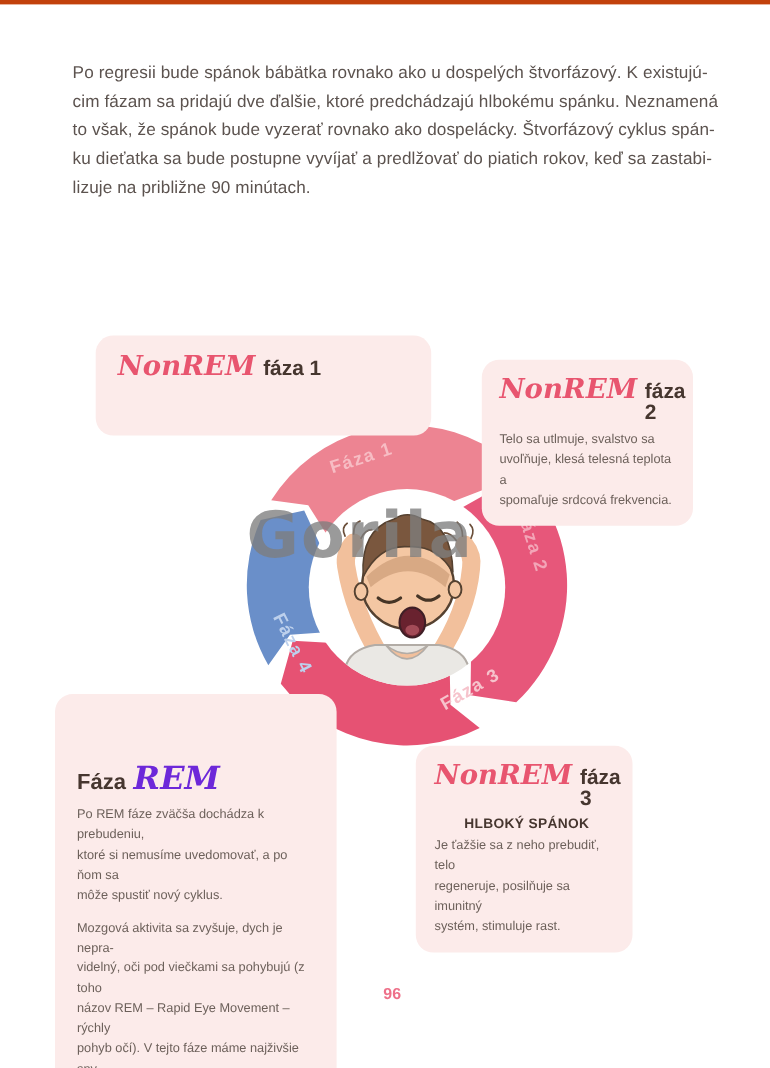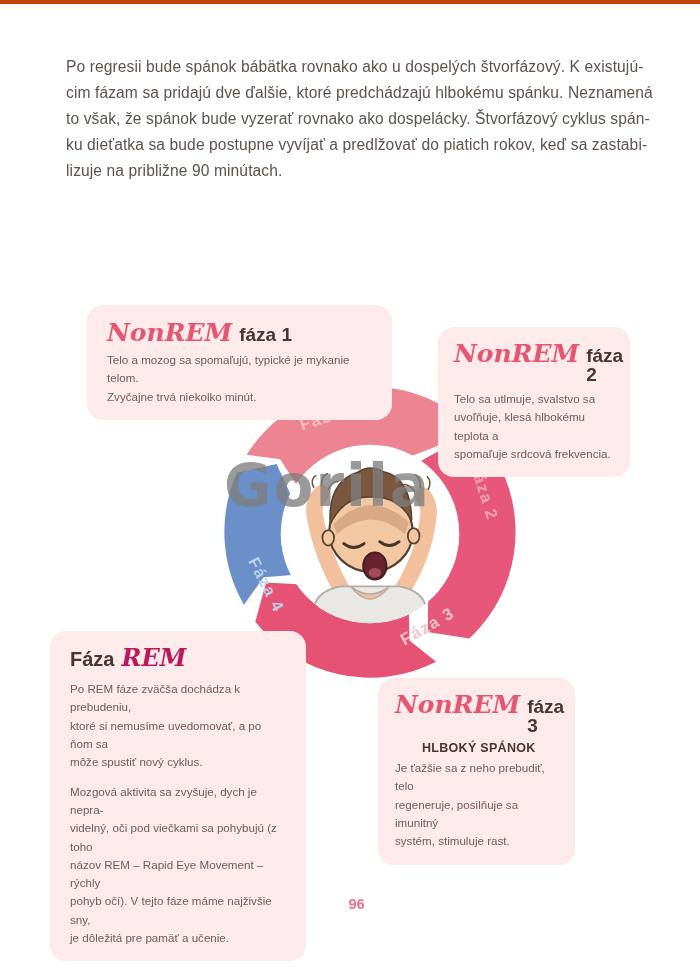--- a/index.html
+++ b/index.html
@@ -23,21 +23,21 @@
   }
   .callout {
     position:absolute; z-index:5; background:#fcebea; border-radius:16px;
     box-sizing:border-box; padding:15px 20px 14px 20px;
   }
   .box-header { display:flex; align-items:baseline; gap:7px; margin-bottom:6px; }
   .script {
     font-family:"DejaVu Serif", serif; font-style:italic; font-weight:bold;
     color:#e8556f; font-size:25px; line-height:1;
   }
-  .script.blue { color:#be185d; font-size:24px; }
+  .script.blue { color:#6d28d9; font-size:29px;margin-top:47px; }
   .htitle { font-weight:800; color:#46362f; font-size:19px; line-height:1; }
   .htitle.rem { font-size:20px; }
   .box-body {
     margin:0; font-size:11.6px; line-height:1.58; color:#6c605a; white-space:pre-line;
   }
   .box-body + .box-body { margin-top:11px; }
   .box-subtitle {
     margin:2px 0 4px 0; font-size:12.5px; font-weight:800; color:#46362f; letter-spacing:0.3px;padding-left:27px;
   }
   .b-nonrem1 { left:87px;  top:301px; width:305px; min-height:91px; }
@@ -108,31 +108,29 @@
     </g>
   </svg>
 
   <div class="watermark">Gorila</div>
 
   <div class="callout b-nonrem1">
     <div class="box-header">
       <span class="script">NonREM</span>
       <span class="htitle">fáza 1</span>
     </div>
-    <p class="box-body">Telo a mozog sa spomaľujú, typické je mykanie telom.
-Zvyčajne trvá niekolko minút.</p>
   </div>
 
   <div class="callout b-nonrem2">
     <div class="box-header">
       <span class="script">NonREM</span>
       <span class="htitle">fáza 2</span>
     </div>
     <p class="box-body">Telo sa utlmuje, svalstvo sa
-uvoľňuje, klesá hlbokému teplota a
+uvoľňuje, klesá telesná teplota a
 spomaľuje srdcová frekvencia.</p>
   </div>
 
   <div class="callout b-rem">
     <div class="box-header">
       <span class="htitle rem">Fáza</span>
       <span class="script blue">REM</span>
     </div>
     <p class="box-body">Po REM fáze zväčša dochádza k prebudeniu,
 ktoré si nemusíme uvedomovať, a po ňom sa

